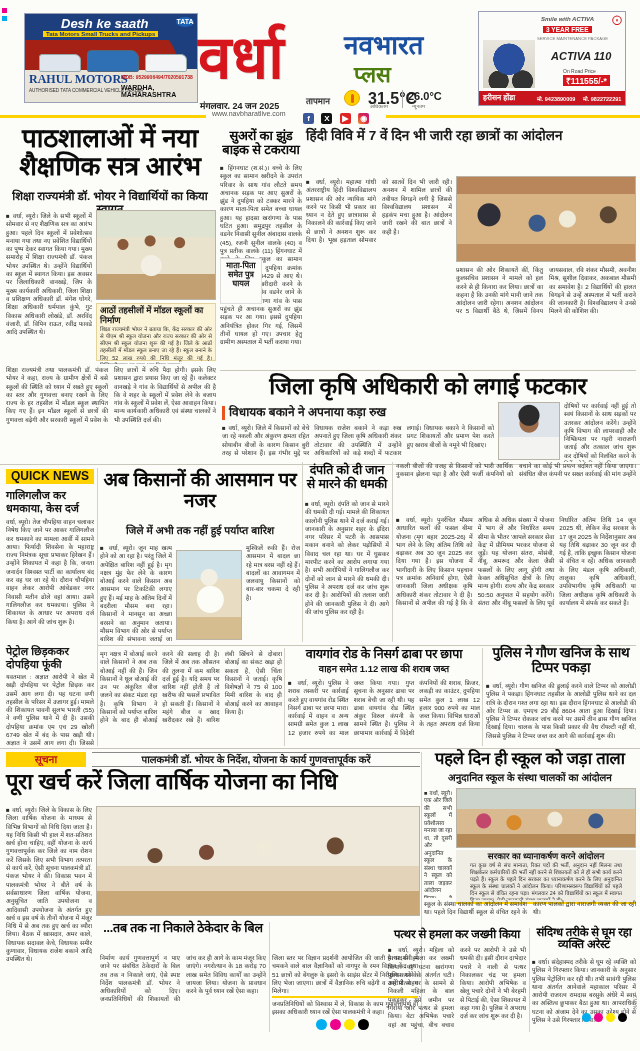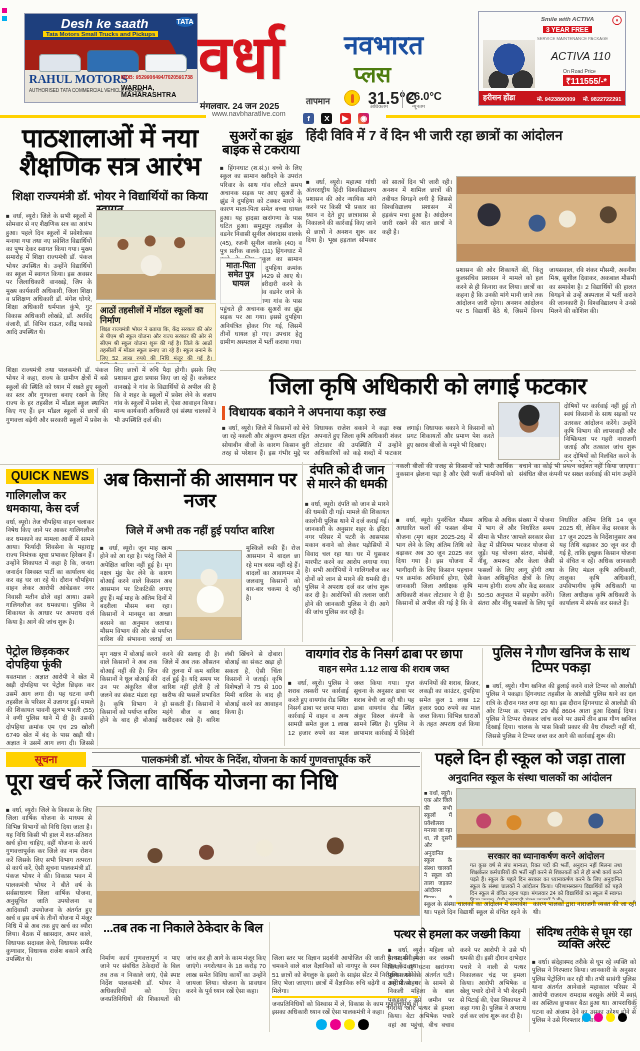--- a/index.html
+++ b/index.html
@@ -61,21 +61,21 @@
   <div class="abs" style="left:370px;top:103px;font-size:5px;color:#666">अधिकतम</div>
   <div class="abs" style="left:402px;top:90px;width:1px;height:18px;background:#aaa"></div>
   <div class="abs" style="left:408px;top:90px;font-size:11px;font-weight:800;color:#222">26.0°C</div>
   <div class="abs" style="left:412px;top:103px;font-size:5px;color:#666">न्यूनतम</div>
 
   <div class="abs adbox" style="left:478px;top:11px;width:148px;height:95px;background:#fbfbf9">
     <div class="abs" style="right:3px;top:2px;color:#d6151d;font-size:10px">⨀</div>
     <div class="abs" style="left:62px;top:4px;font-size:6px;font-style:italic;font-weight:700;color:#555">Smile with ACTIVA</div>
     <div class="abs" style="left:64px;top:14px;padding:0 3px;background:#d6151d;color:#fff;font-size:6.5px;font-weight:900">3 YEAR FREE</div>
     <div class="abs" style="left:58px;top:24px;font-size:4.2px;color:#777">SERVICE MAINTENANCE PACKAGE</div>
-    <div class="abs" style="left:72px;top:38px;font-size:11px;font-weight:400;font-style:italic;color:#222">ACTIVA 110</div>
+    <div class="abs" style="left:72px;top:38px;font-size:11px;font-weight:700;font-style:italic;color:#222">ACTIVA 110</div>
     <div class="abs" style="left:84px;top:56px;font-size:5px;color:#444">On Road Price</div>
     <div class="abs" style="left:84px;top:63px;padding:0 3px;background:#d6151d;color:#fff;font-size:8.5px;font-weight:900">₹111555/-*</div>
     <div class="abs" style="left:4px;top:28px;width:52px;height:48px;background:radial-gradient(circle at 50% 40%,#2a4f9e 0 40%,transparent 41%),radial-gradient(circle at 30% 85%,#333 0 18%,transparent 19%),radial-gradient(circle at 76% 85%,#333 0 18%,transparent 19%),linear-gradient(180deg,#e9e6df,#d7d2c6)"></div>
     <div class="abs" style="left:0;bottom:0;width:148px;height:14px;background:#c8151d;color:#fff;font-size:7.5px;font-weight:900;line-height:14px;padding-left:4px">हरीसन होंडा</div>
     <div class="abs" style="left:58px;bottom:2px;font-size:5.5px;color:#fff;font-weight:700">मो. 9423890009</div>
     <div class="abs" style="left:104px;bottom:2px;font-size:5.5px;color:#fff;font-weight:700">मो. 9822722291</div>
   </div>
 
   <div class="abs yellowbar" style="left:0;top:115px;width:640px;height:3px"></div>
   <div class="abs" style="left:206px;top:109px;width:180px;height:12px;background:#fcfcf8"></div>

